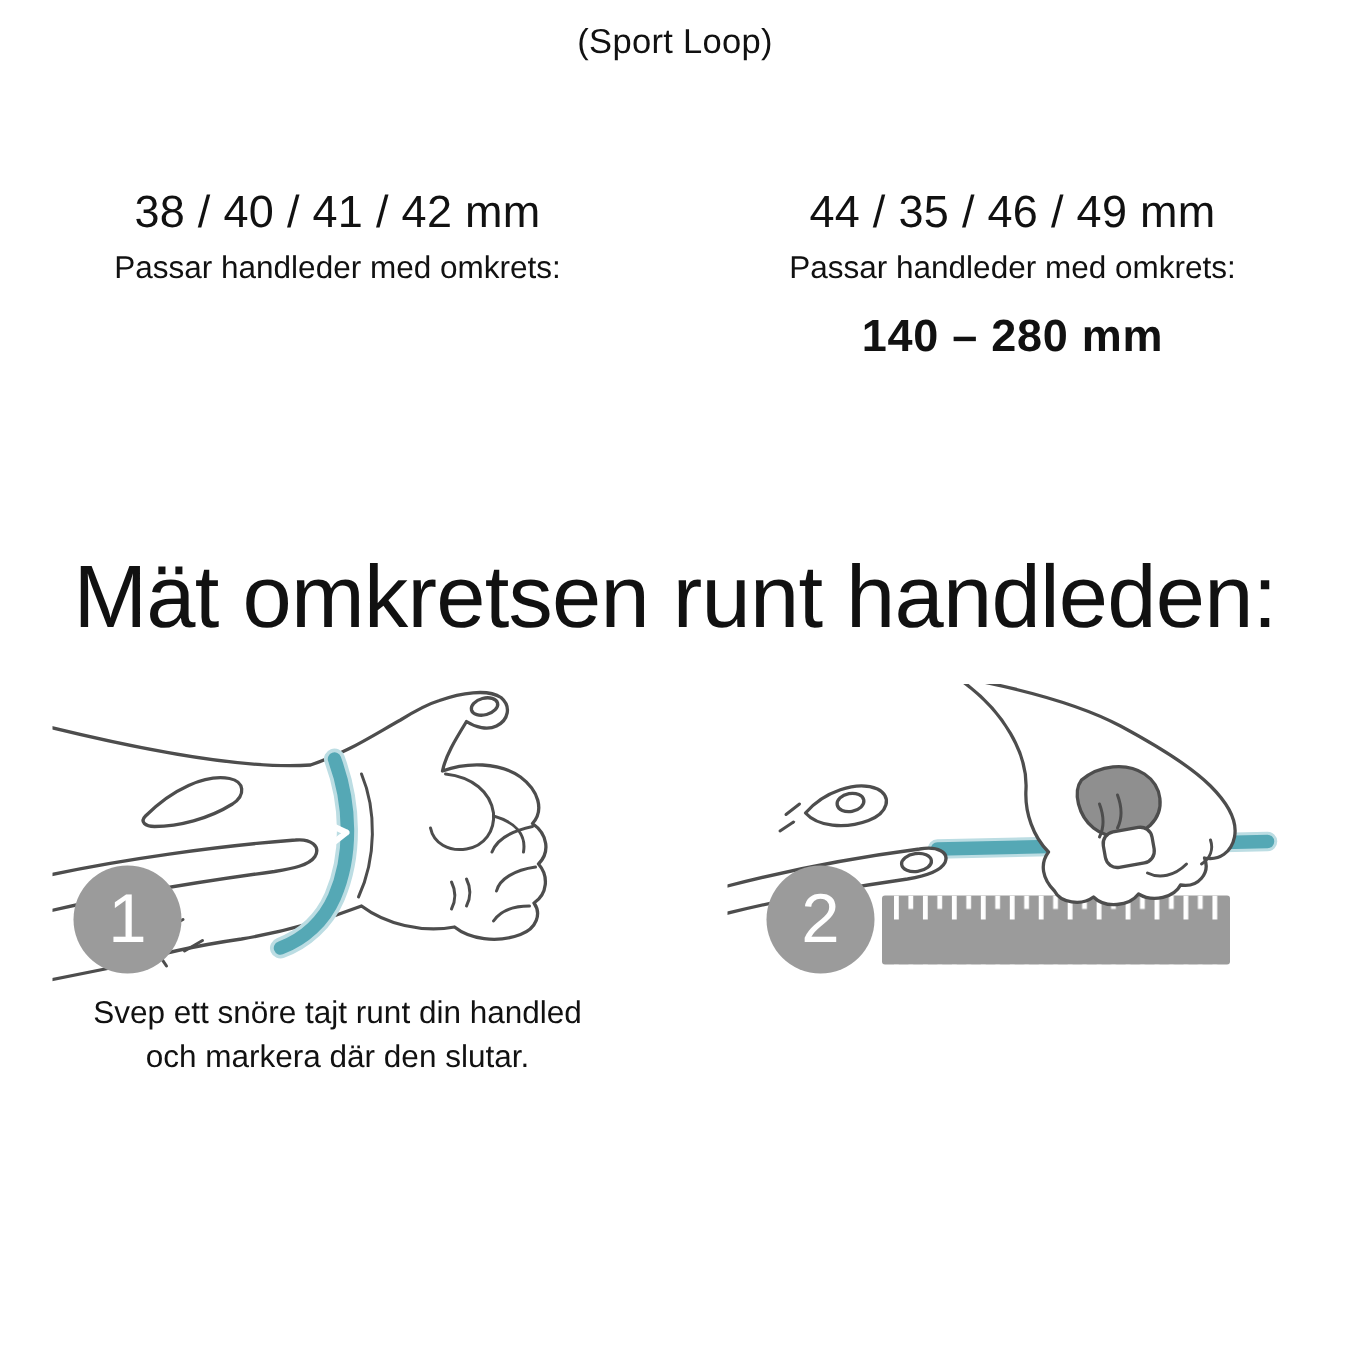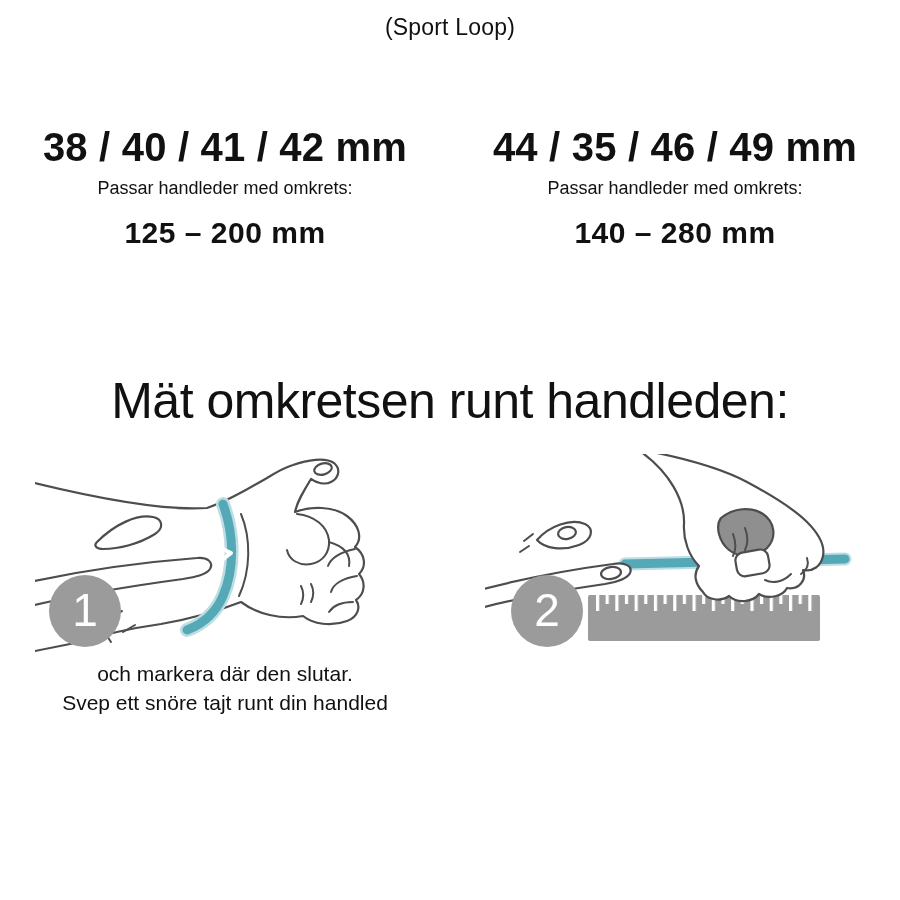--- a/index.html
+++ b/index.html
@@ -31,40 +31,40 @@
     line-height: 1.1;
   }
 
   .sizes-row {
     margin-top: 84px;
     display: grid;
     grid-template-columns: 1fr 1fr;
   }
   .size-col { text-align: center; }
   .size-col .models {
-    font-size: 40px;
-    font-weight: 700;
+    font-size: 30px;
+    font-weight: 400;
     letter-spacing: 0.2px;
   }
   .size-col .fit {
     margin-top: 8px;
-    font-size: 18px;
+    font-size: 21px;
   }
   .size-col .range {
     margin-top: 17px;
     font-size: 30px;
     font-weight: 700;
     letter-spacing: 0.5px;
   }
 
   .measure-heading {
     margin: 0;
     margin-top: 122px;
     text-align: center;
-    font-size: 50px;
+    font-size: 59px;
     font-weight: 400;
     letter-spacing: -0.5px;
   }
 
   .steps-row {
     margin-top: 24px;
     display: grid;
     grid-template-columns: 1fr 1fr;
   }
   figure.step { margin: 0; text-align: center; }
@@ -79,21 +79,20 @@
 <body>
 
 <div class="page">
 
   <div class="subtitle">(Sport Loop)</div>
 
   <div class="sizes-row">
     <section class="size-col">
       <div class="models">38 / 40 / 41 / 42 mm</div>
       <div class="fit">Passar handleder med omkrets:</div>
-      <div class="range">125 – 200 mm</div>
     </section>
     <section class="size-col">
       <div class="models">44 / 35 / 46 / 49 mm</div>
       <div class="fit">Passar handleder med omkrets:</div>
       <div class="range">140 – 280 mm</div>
     </section>
   </div>
 
   <h2 class="measure-heading">Mät omkretsen runt handleden:</h2>
 
@@ -151,22 +150,22 @@
           <path d="M74,164 l13,-7"></path>
           <path d="M88,178 l12,-7"></path>
         </g>
 
         <g>
           <circle cx="50" cy="157" r="36" fill="#9B9B9B"></circle>
           <text x="50" y="172" font-size="46" fill="#ffffff" text-anchor="middle" font-family="Liberation Sans, DejaVu Sans, sans-serif">1</text>
         </g>
       </svg>
       <figcaption>
+        <div>Svep ett snöre tajt runt din handled</div>
         <div>och markera där den slutar.</div>
-        <div>Svep ett snöre tajt runt din handled</div>
       </figcaption>
     </figure>
 
     <figure class="step">
       <svg width="380" height="200" viewBox="0 0 380 200" aria-hidden="true">
         <defs>
           <pattern id="ruler-ticks" width="19.3" height="46" patternUnits="userSpaceOnUse" patternTransform="translate(111,141)">
             <rect x="0" y="0" width="3.2" height="16" fill="#ffffff"></rect>
             <rect x="9.6" y="0" width="3.2" height="9" fill="#ffffff"></rect>
           </pattern>

